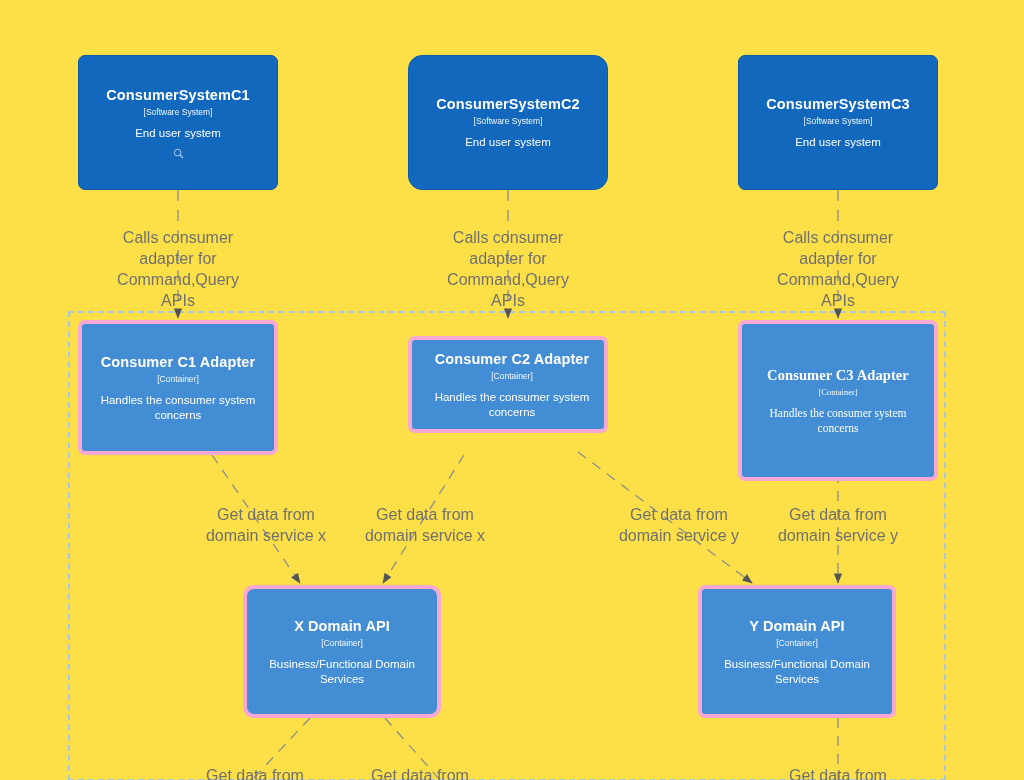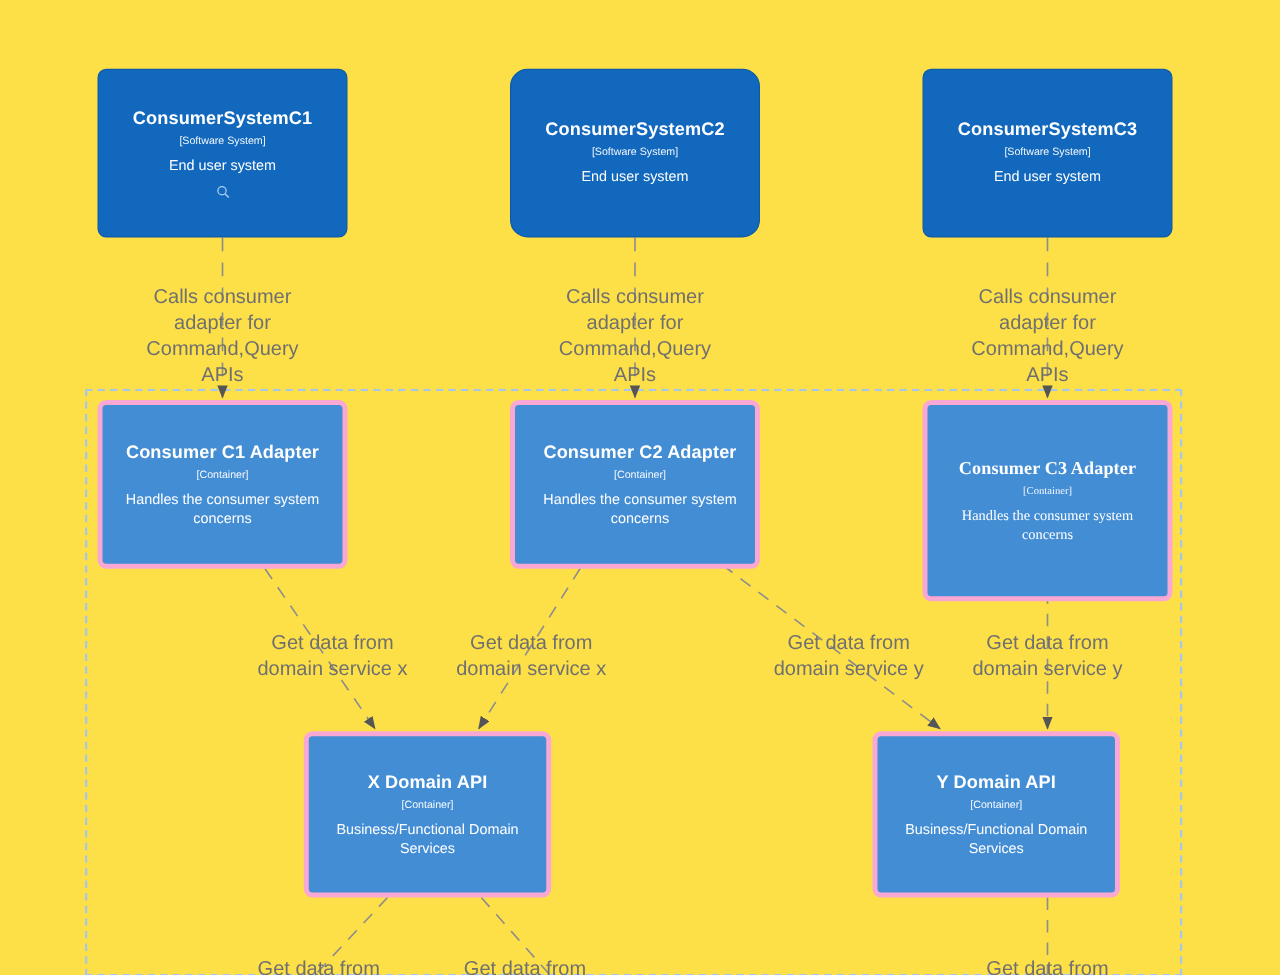--- a/index.html
+++ b/index.html
@@ -150,33 +150,33 @@
     <div class="node-type">[Software System]</div>
     <div class="node-desc">End user system</div>
   </div>
 
   <div class="node container" style="left:78px; top:320px; width:200px; height:135px;">
     <div class="node-title">Consumer C1 Adapter</div>
     <div class="node-type">[Container]</div>
     <div class="node-desc">Handles the consumer system concerns</div>
   </div>
 
-  <div class="node container" style="left:408px; top:320px; width:200px; height:135px;padding-left:20px;">
+  <div class="node container" style="left:408px; top:336px; width:200px; height:97px;padding-left:20px;">
     <div class="node-title">Consumer C2 Adapter</div>
     <div class="node-type">[Container]</div>
     <div class="node-desc">Handles the consumer system concerns</div>
   </div>
 
   <div class="node container" style="left:738px; top:320px; width:200px; height:161px;font-family:Liberation Serif, serif;">
     <div class="node-title">Consumer C3 Adapter</div>
     <div class="node-type">[Container]</div>
     <div class="node-desc">Handles the consumer system concerns</div>
   </div>
 
-  <div class="node container" style="left:243px; top:585px; width:198px; height:133px;">
+  <div class="node container" style="left:243px; top:585px; width:198px; height:133px;border-radius:11px;">
     <div class="node-title">X Domain API</div>
     <div class="node-type">[Container]</div>
     <div class="node-desc">Business/Functional Domain Services</div>
   </div>
 
   <div class="node container" style="left:698px; top:585px; width:198px; height:133px;">
     <div class="node-title">Y Domain API</div>
     <div class="node-type">[Container]</div>
     <div class="node-desc">Business/Functional Domain Services</div>
   </div>

